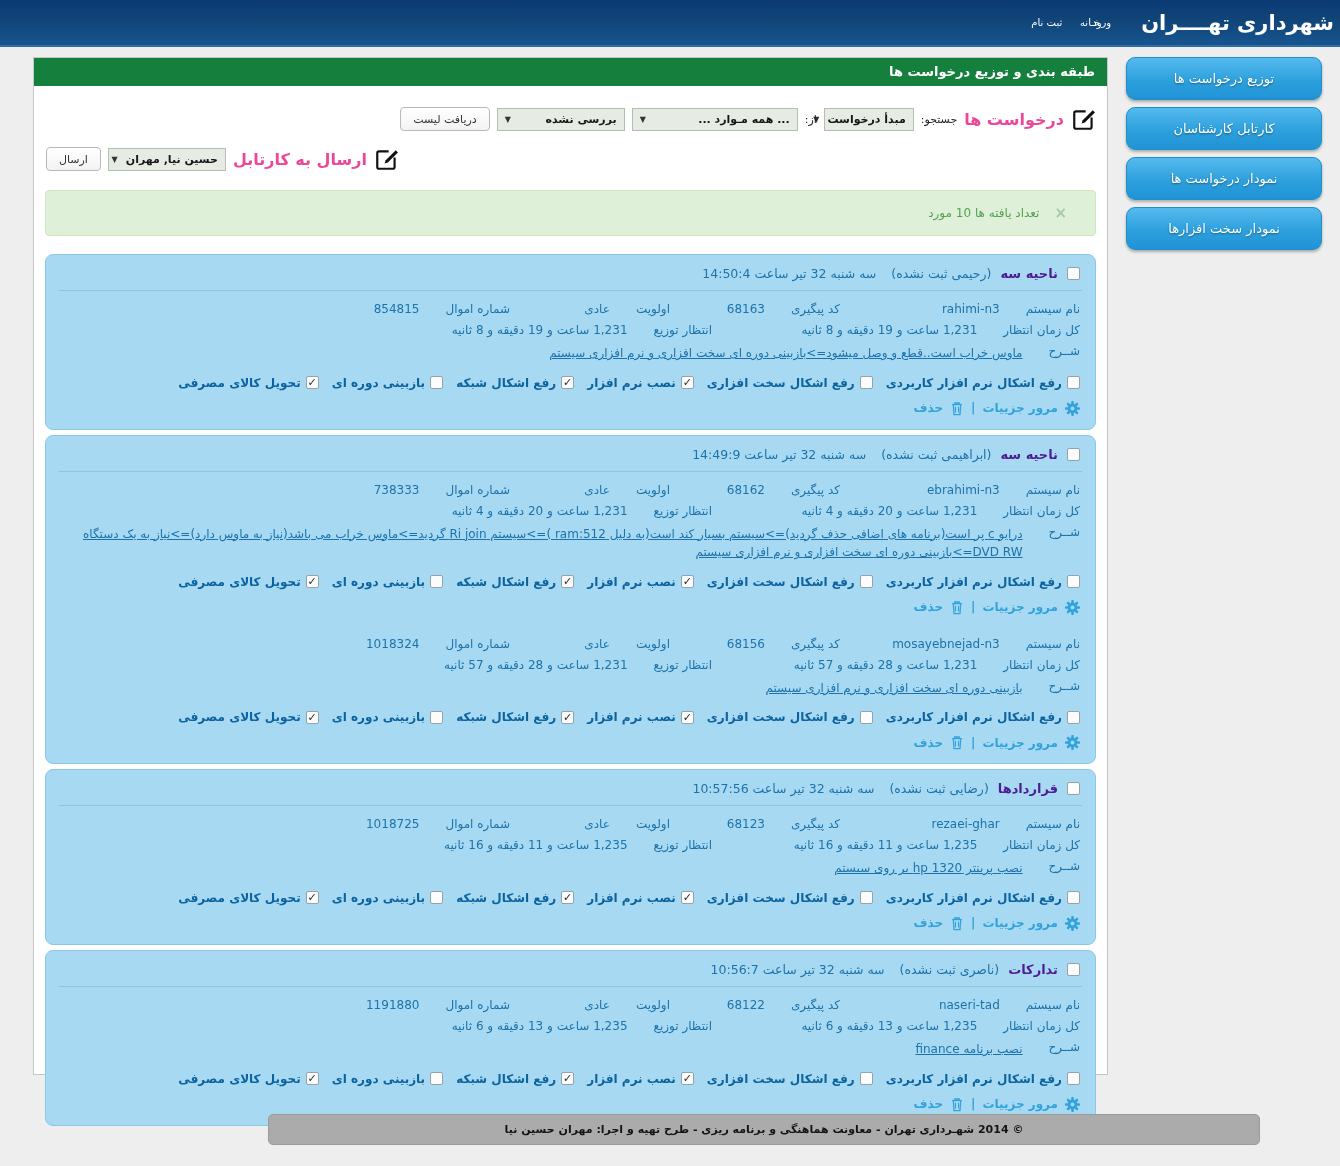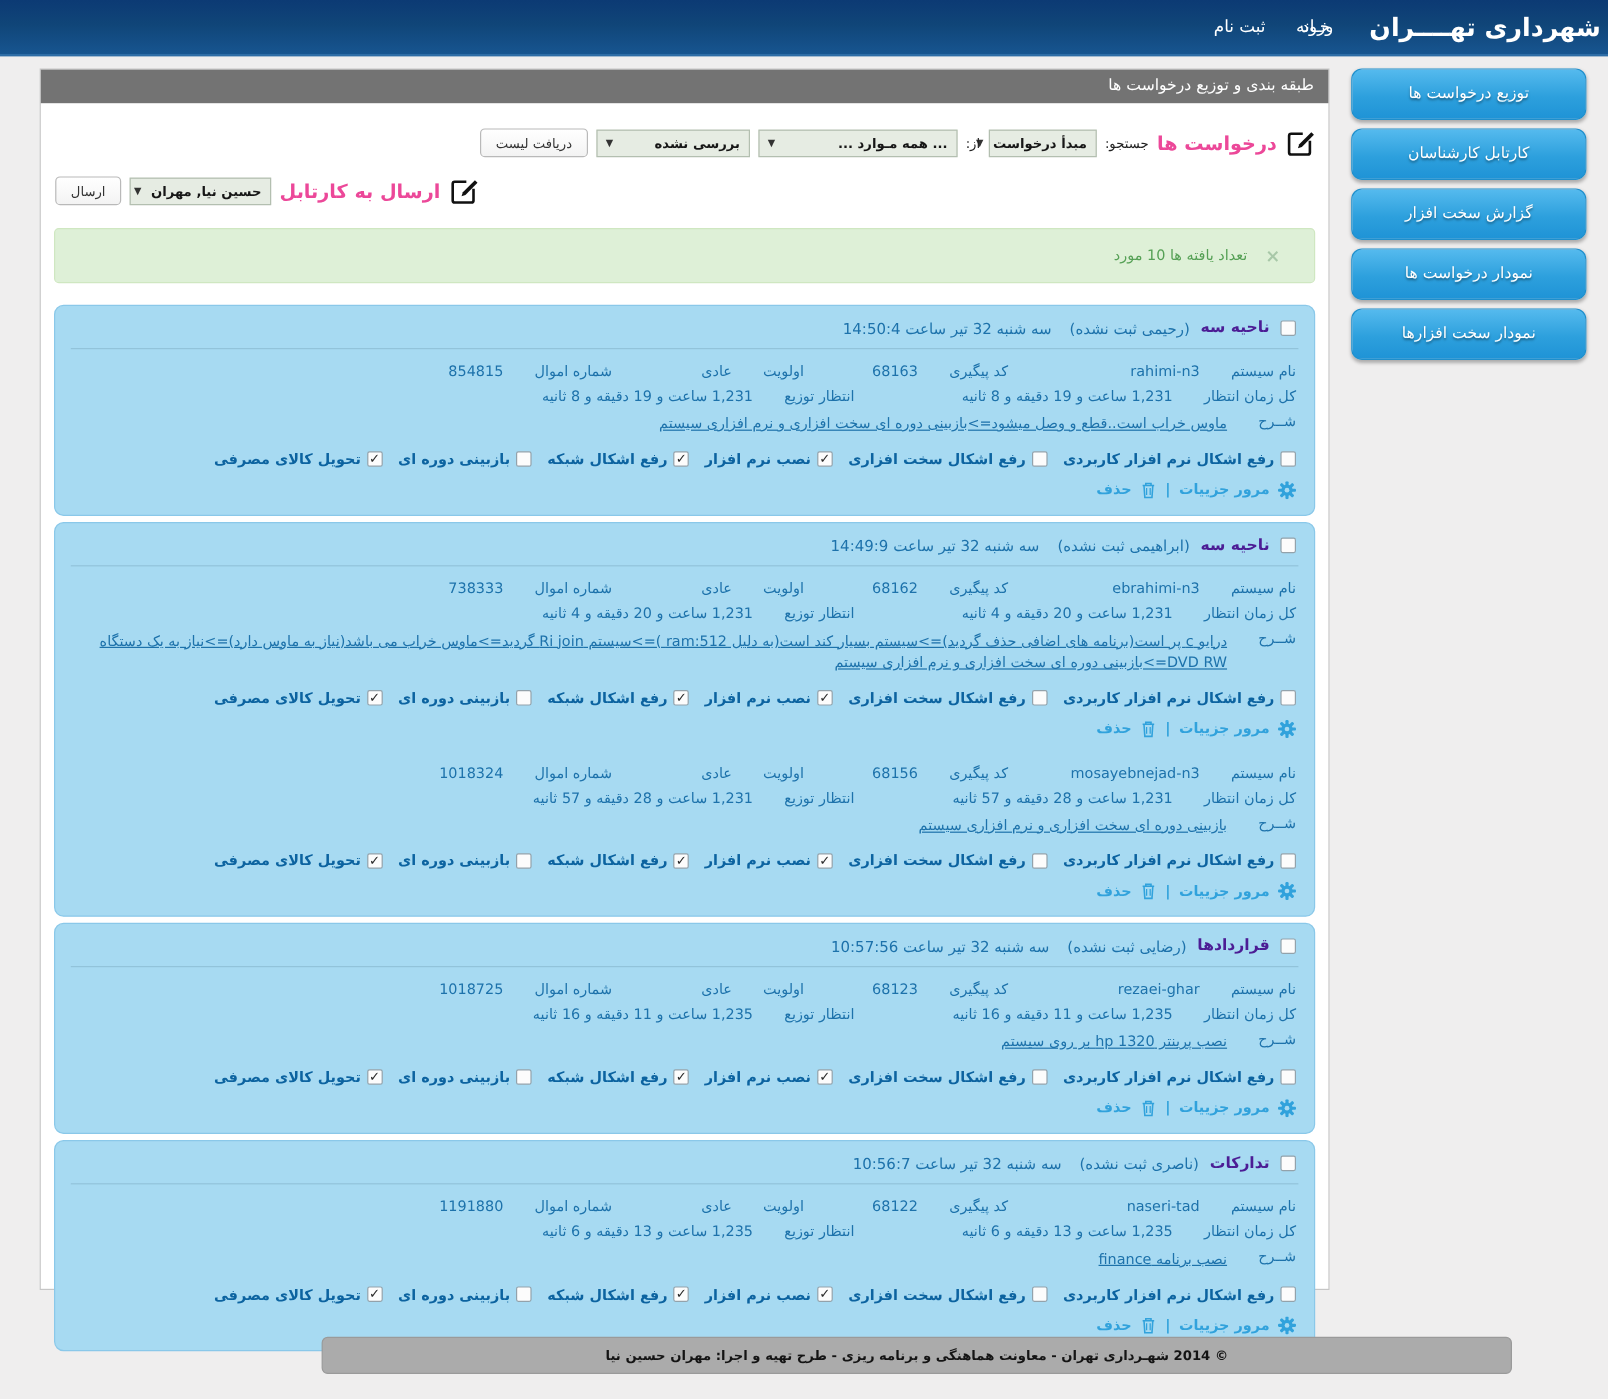--- a/index.html
+++ b/index.html
@@ -9,40 +9,40 @@
     background:#efeeee; font-family:"DejaVu Sans", sans-serif; direction:rtl;
   }
   
   .navbar{
     position:absolute; top:0; left:0; right:0; height:47px;
     background:linear-gradient(180deg,#0c3a74 0%,#104578 45%,#175590 100%);
     border-bottom:2px solid #2e6da6;
     display:flex; align-items:center; color:#fff; padding-right:6px;
   }
   .brand{ font-size:21px; font-weight:bold; white-space:nowrap; cursor:pointer; letter-spacing:-1px; }
-  .nav-link{ font-size:14px; color:#fff; text-decoration:none; margin-right:30px; cursor:pointer; white-space:nowrap; }
+  .nav-link{ font-size:10px; color:#fff; text-decoration:none; margin-right:30px; cursor:pointer; white-space:nowrap; }
   .nav-home{ position:absolute; left:1080px; margin:0; }
   
   .sidebar{ position:absolute; top:57px; right:18px; width:196px; }
   .side-btn{
     height:43px; margin-bottom:7px; border-radius:9px;
     background:linear-gradient(180deg,#55baee 0%,#2da0dd 55%,#1f93d6 100%);
     border:1px solid #1f8fcc; box-shadow:0 2px 3px rgba(0,0,0,.28);
     color:#fff; font-size:13px; font-weight:normal;
     display:flex; align-items:center; justify-content:center;
     text-shadow:0 1px 2px rgba(0,0,0,.4); cursor:pointer;
   }
   
   .panel{
     position:absolute; top:57px; right:232px; width:1075px; height:1018px;
     background:#fff; border:1px solid #c6c6c6;
   }
   .panel-header{
-    height:28px; line-height:28px; background:#737373; color:#fff;
-    font-weight:normal; font-size:13px; padding:0 12px;
+    height:28px; line-height:28px; background:#15803d; color:#fff;
+    font-weight:bold; font-size:13px; padding:0 12px;
   }
   .filter-row{ display:flex; align-items:center; gap:7px; padding:20px 10px 2px; }
   .send-row{ display:flex; align-items:center; gap:7px; padding:12px 12px 4px; justify-content:flex-end; }
   .icon-pencil{ width:26px; height:26px; flex:none; }
   .big-title{ font-size:16px; font-weight:bold; color:#ec4899; white-space:nowrap; }
   .small-label{ font-size:11px; color:#222; white-space:nowrap; }
   .select{
     height:23px; background:#e6ece3; border:1px solid #b3bfb0;
     display:flex; align-items:center; justify-content:space-between; gap:8px;
     padding:0 7px; font-size:11px; font-weight:bold; color:#161616; cursor:pointer; white-space:nowrap;
@@ -113,21 +113,20 @@
   <a class="nav-link">ثبت نام</a>
   <a class="nav-link nav-home">خـانه</a>
 </div>
 
 <div class="sidebar" id="sidebar">
   <div class="side-btn">توزیع درخواست ها</div>
 
   <div class="side-btn">کارتابل کارشناسان</div>
 
 
-  <div class="side-btn">گزارش سخت افزار</div>
 
   <div class="side-btn">نمودار درخواست ها</div>
 
   <div class="side-btn">نمودار سخت افزارها</div>
 </div>
 
 <div class="panel">
   <div class="panel-header">طبقه بندی و توزیع درخواست ها</div>
 
   <div class="filter-row">

